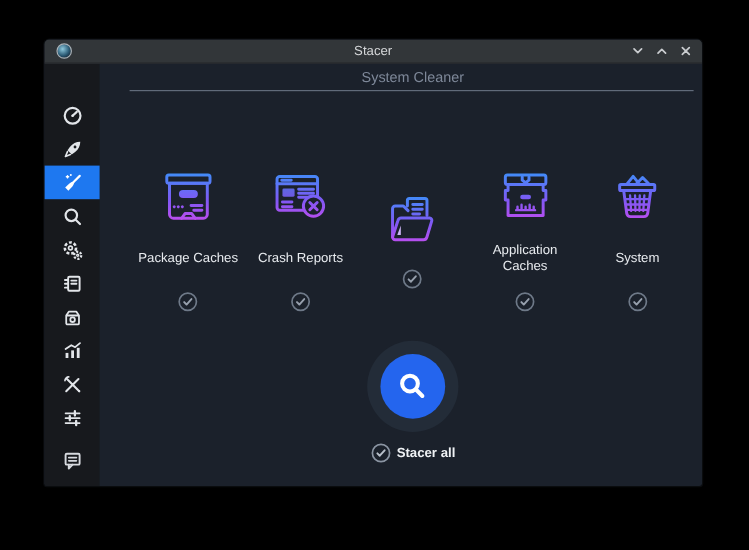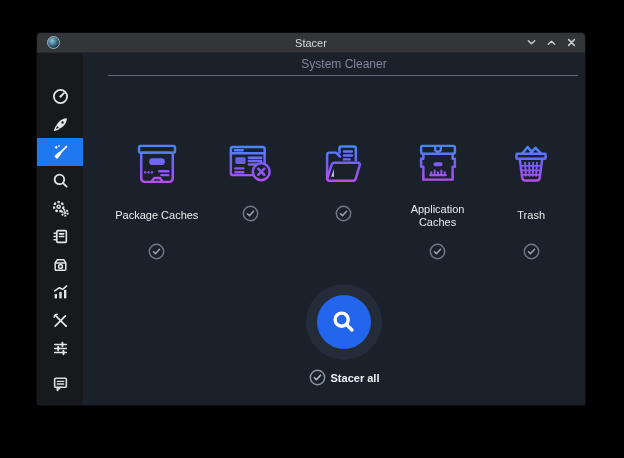--- a/index.html
+++ b/index.html
@@ -33,21 +33,21 @@
   .side-item { height:28px; display:flex; align-items:center; justify-content:center;
                color:#e2e5e9; }
   .side-item svg { width:17px; height:17px; }
   .side-item.active { background:#1e78f0; color:#ffffff; }
   .side-item.feedback { margin-top:auto; color:#d7dadf; }
 
   .content { flex:1; display:flex; flex-direction:column; padding-top:4px; min-width:0;margin-left:20px; }
   .page-title { text-align:center; font-size:12px; line-height:15px; color:#7e8899; }
   .divider { height:1px; background:#6d7888; opacity:.85; margin:3px 7px 0 5px; }
 
-  .items-row { display:flex; margin-top:62px; padding:0 7px; }
+  .items-row { display:flex; margin-top:62px; padding:0 7px;align-items:center; }
   .clean-item { flex:1; display:flex; flex-direction:column; align-items:center; }
   .clean-item svg.big { width:54px; height:54px; }
   .item-label { margin-top:10px; height:28px; max-width:86px; display:flex;
                 align-items:center; justify-content:center; text-align:center;
                 font-size:11px; line-height:1.22; color:#e8ebef; }
   .check { margin-top:13px; width:17px; height:17px; }
   .check svg { width:17px; height:17px; }
 
   .scan-area { display:flex; justify-content:center; margin-top:24px; }
   .scan-halo { width:76px; height:76px; border-radius:50%; background:#232c38;
@@ -208,20 +208,21 @@
           <div class="clean-item">
             <svg class="big" viewBox="0 0 48 48" fill="none" stroke="url(#ig)" stroke-width="2.2" stroke-linecap="round" stroke-linejoin="round">
               <rect x="7" y="8" width="30" height="25" rx="2"></rect>
               <path d="M7 13.5H37M10.5 10.8h7"></path>
               <rect x="11" y="17" width="9" height="6" rx="1" fill="url(#ig)" stroke="none" opacity=".9"></rect>
               <path d="M23 17.5h11M23 20.5h11M23 23.5h11"></path>
               <path d="M11 27h7M11 30.5h7"></path>
               <circle cx="34" cy="30" r="7.5" fill="#1b212b"></circle>
               <path d="M31.3 27.3l5.4 5.4M36.7 27.3l-5.4 5.4"></path>
             </svg>
+            <div class="item-label">Crash Reports</div>
             <span class="check">
               <svg viewBox="0 0 18 18" fill="none" stroke-linecap="round" stroke-linejoin="round">
                 <circle cx="9" cy="9" r="7.6" stroke="#6e7988" stroke-width="1.5"></circle>
                 <path d="M5.8 9.3l2.1 2.1 4.3-4.8" stroke="#97a0ad" stroke-width="1.7"></path>
               </svg>
             </span>
           </div>
 
           <div class="clean-item">
             <svg class="big" viewBox="0 0 48 48" fill="none" stroke="url(#ig)" stroke-width="2.2" stroke-linecap="round" stroke-linejoin="round">
@@ -257,21 +258,21 @@
           </div>
 
           <div class="clean-item">
             <svg class="big" viewBox="0 0 48 48" fill="none" stroke="url(#ig)" stroke-width="2.2" stroke-linecap="round" stroke-linejoin="round">
               <path d="M16.5 13.5 21 8l4.5 5.5M23.5 13.5 28 8.8l4.5 4.7"></path>
               <rect x="11" y="14" width="26" height="4.5" rx="1"></rect>
               <path d="M14 18.5l2.2 16.7a3 3 0 0 0 3 2.6h9.6a3 3 0 0 0 3-2.6L34 18.5"></path>
               <path d="M18.7 22l.8 11.5M22.4 22l.3 11.5M25.9 22l-.3 11.5M29.3 22l-.8 11.5" stroke-width="1.7"></path>
               <path d="M15.8 24.8h16.4M16.3 28.8h15.4M16.8 32.8h14.4" stroke-width="1.7"></path>
             </svg>
-            <div class="item-label">Trash</div>
+            <div class="item-label">System</div>
             <span class="check">
               <svg viewBox="0 0 18 18" fill="none" stroke-linecap="round" stroke-linejoin="round">
                 <circle cx="9" cy="9" r="7.6" stroke="#6e7988" stroke-width="1.5"></circle>
                 <path d="M5.8 9.3l2.1 2.1 4.3-4.8" stroke="#97a0ad" stroke-width="1.7"></path>
               </svg>
             </span>
           </div>
 
         </div>
 

